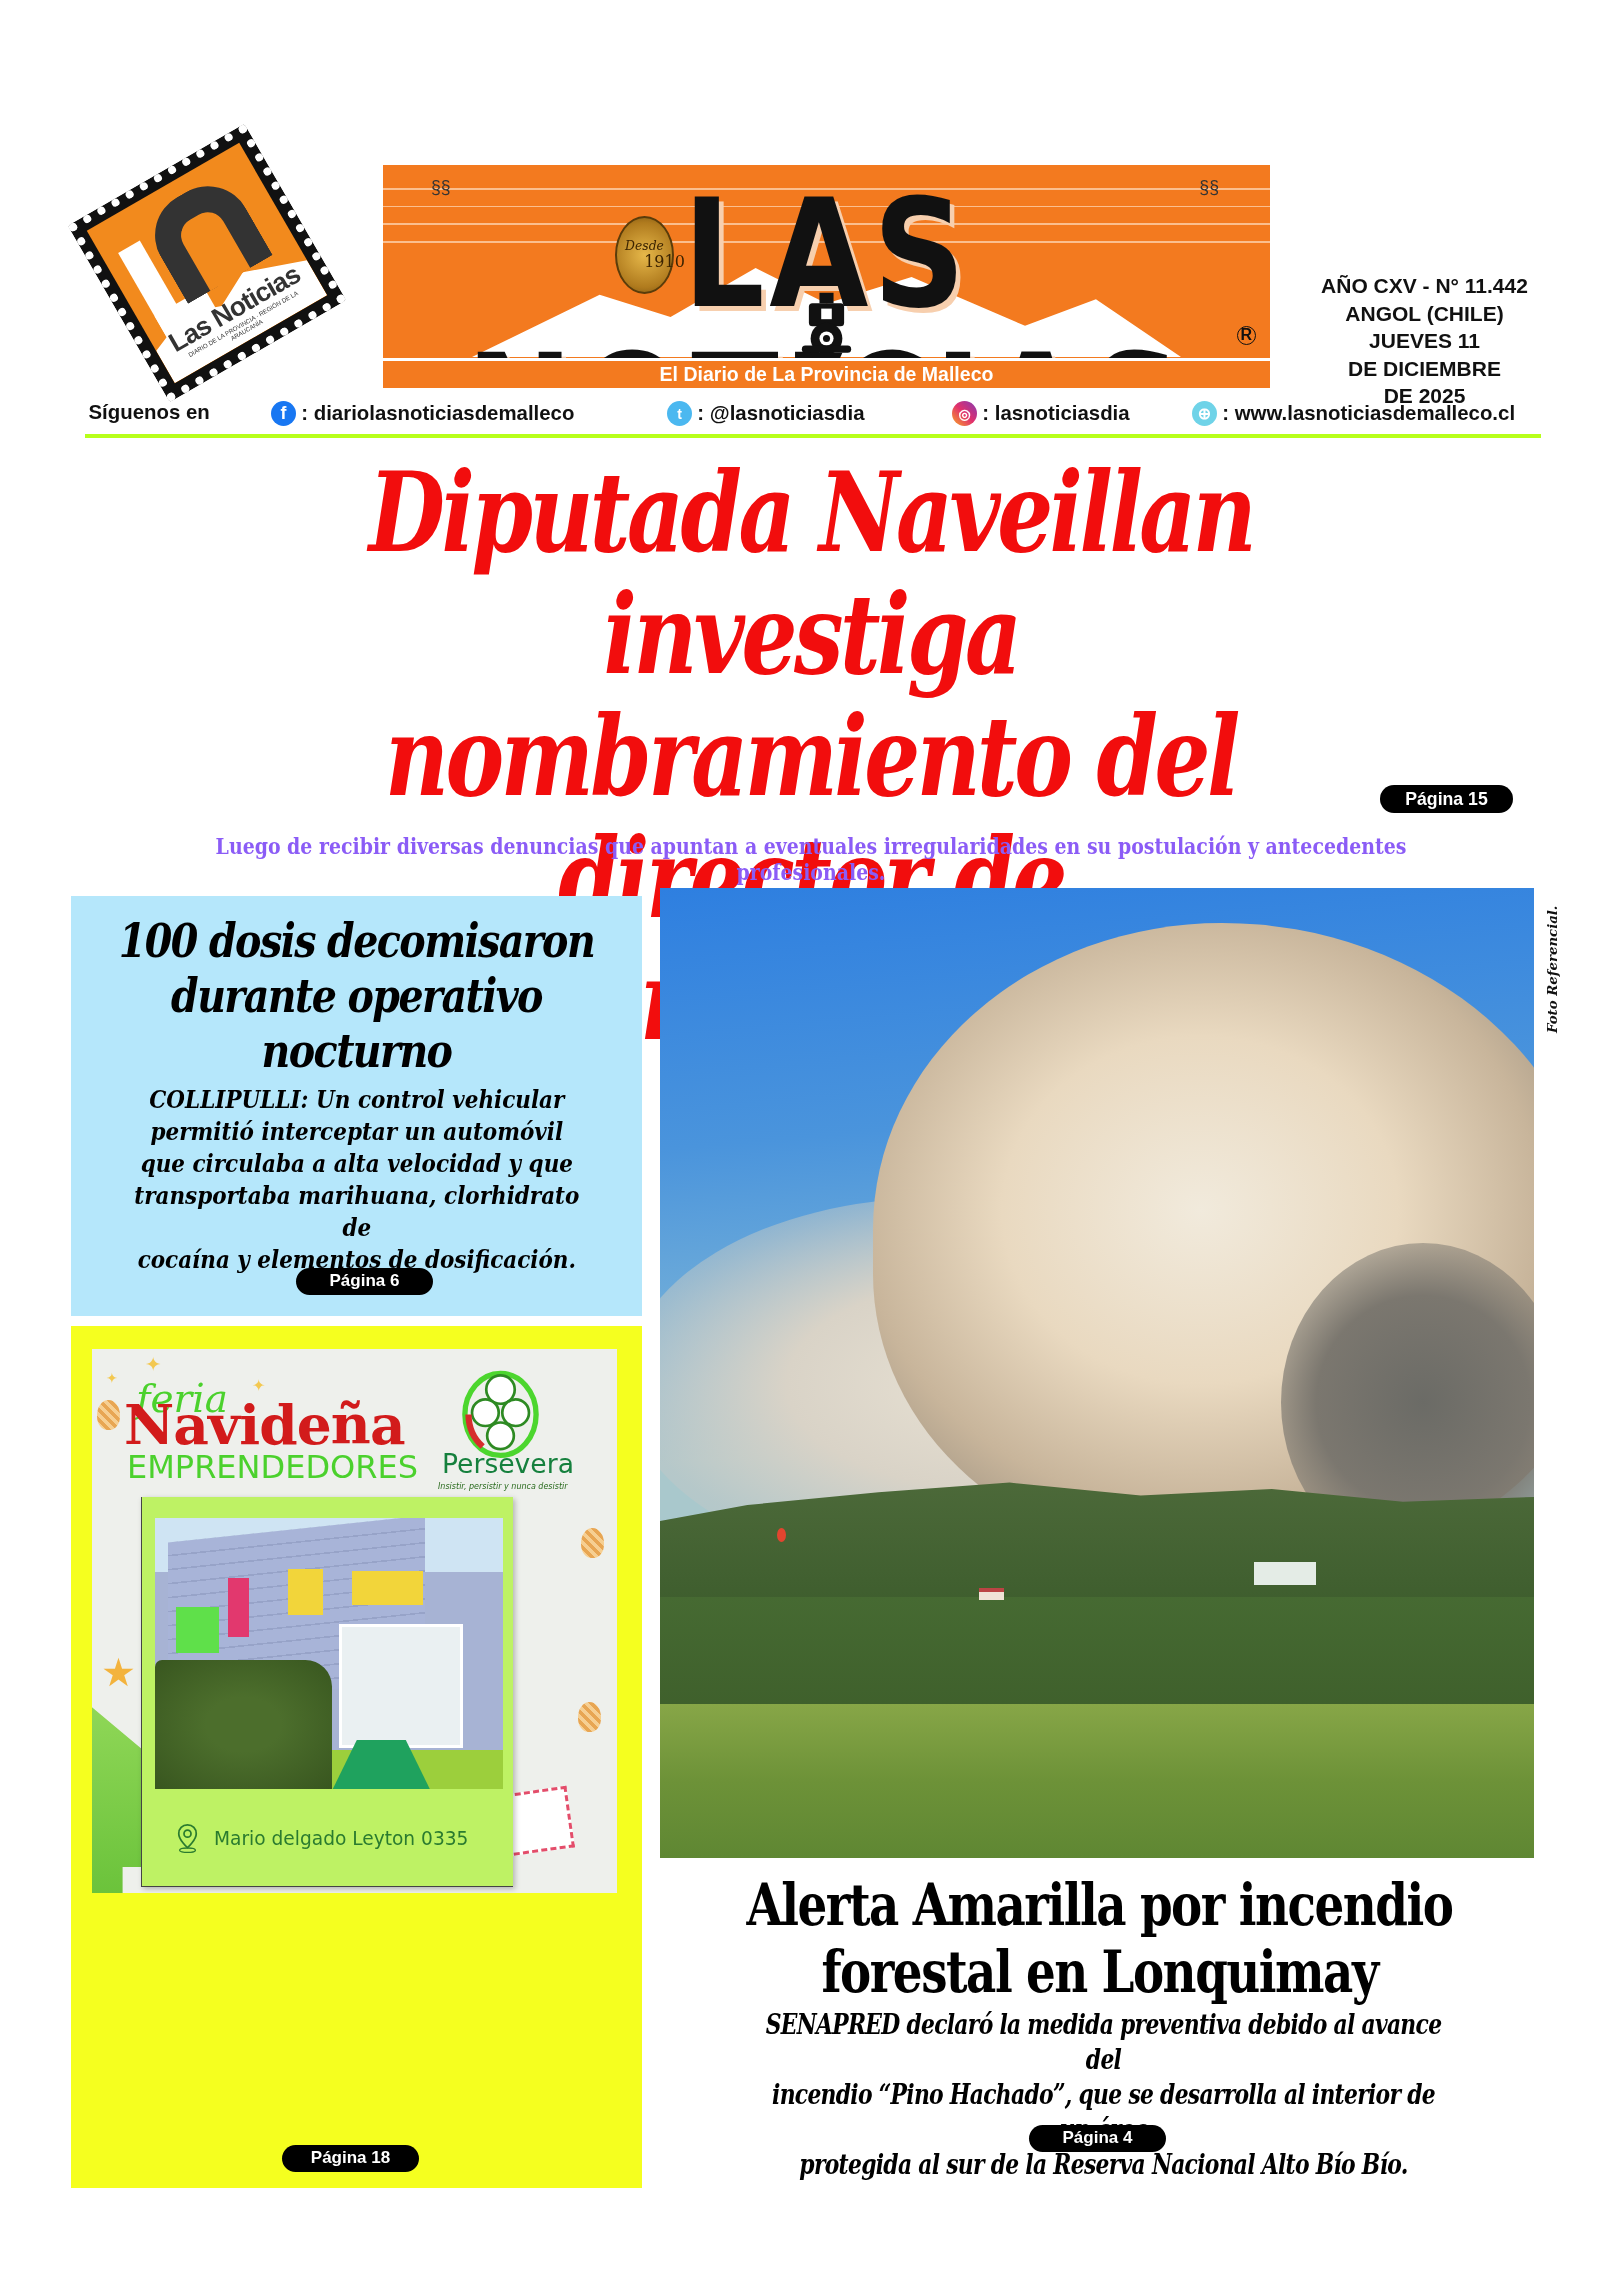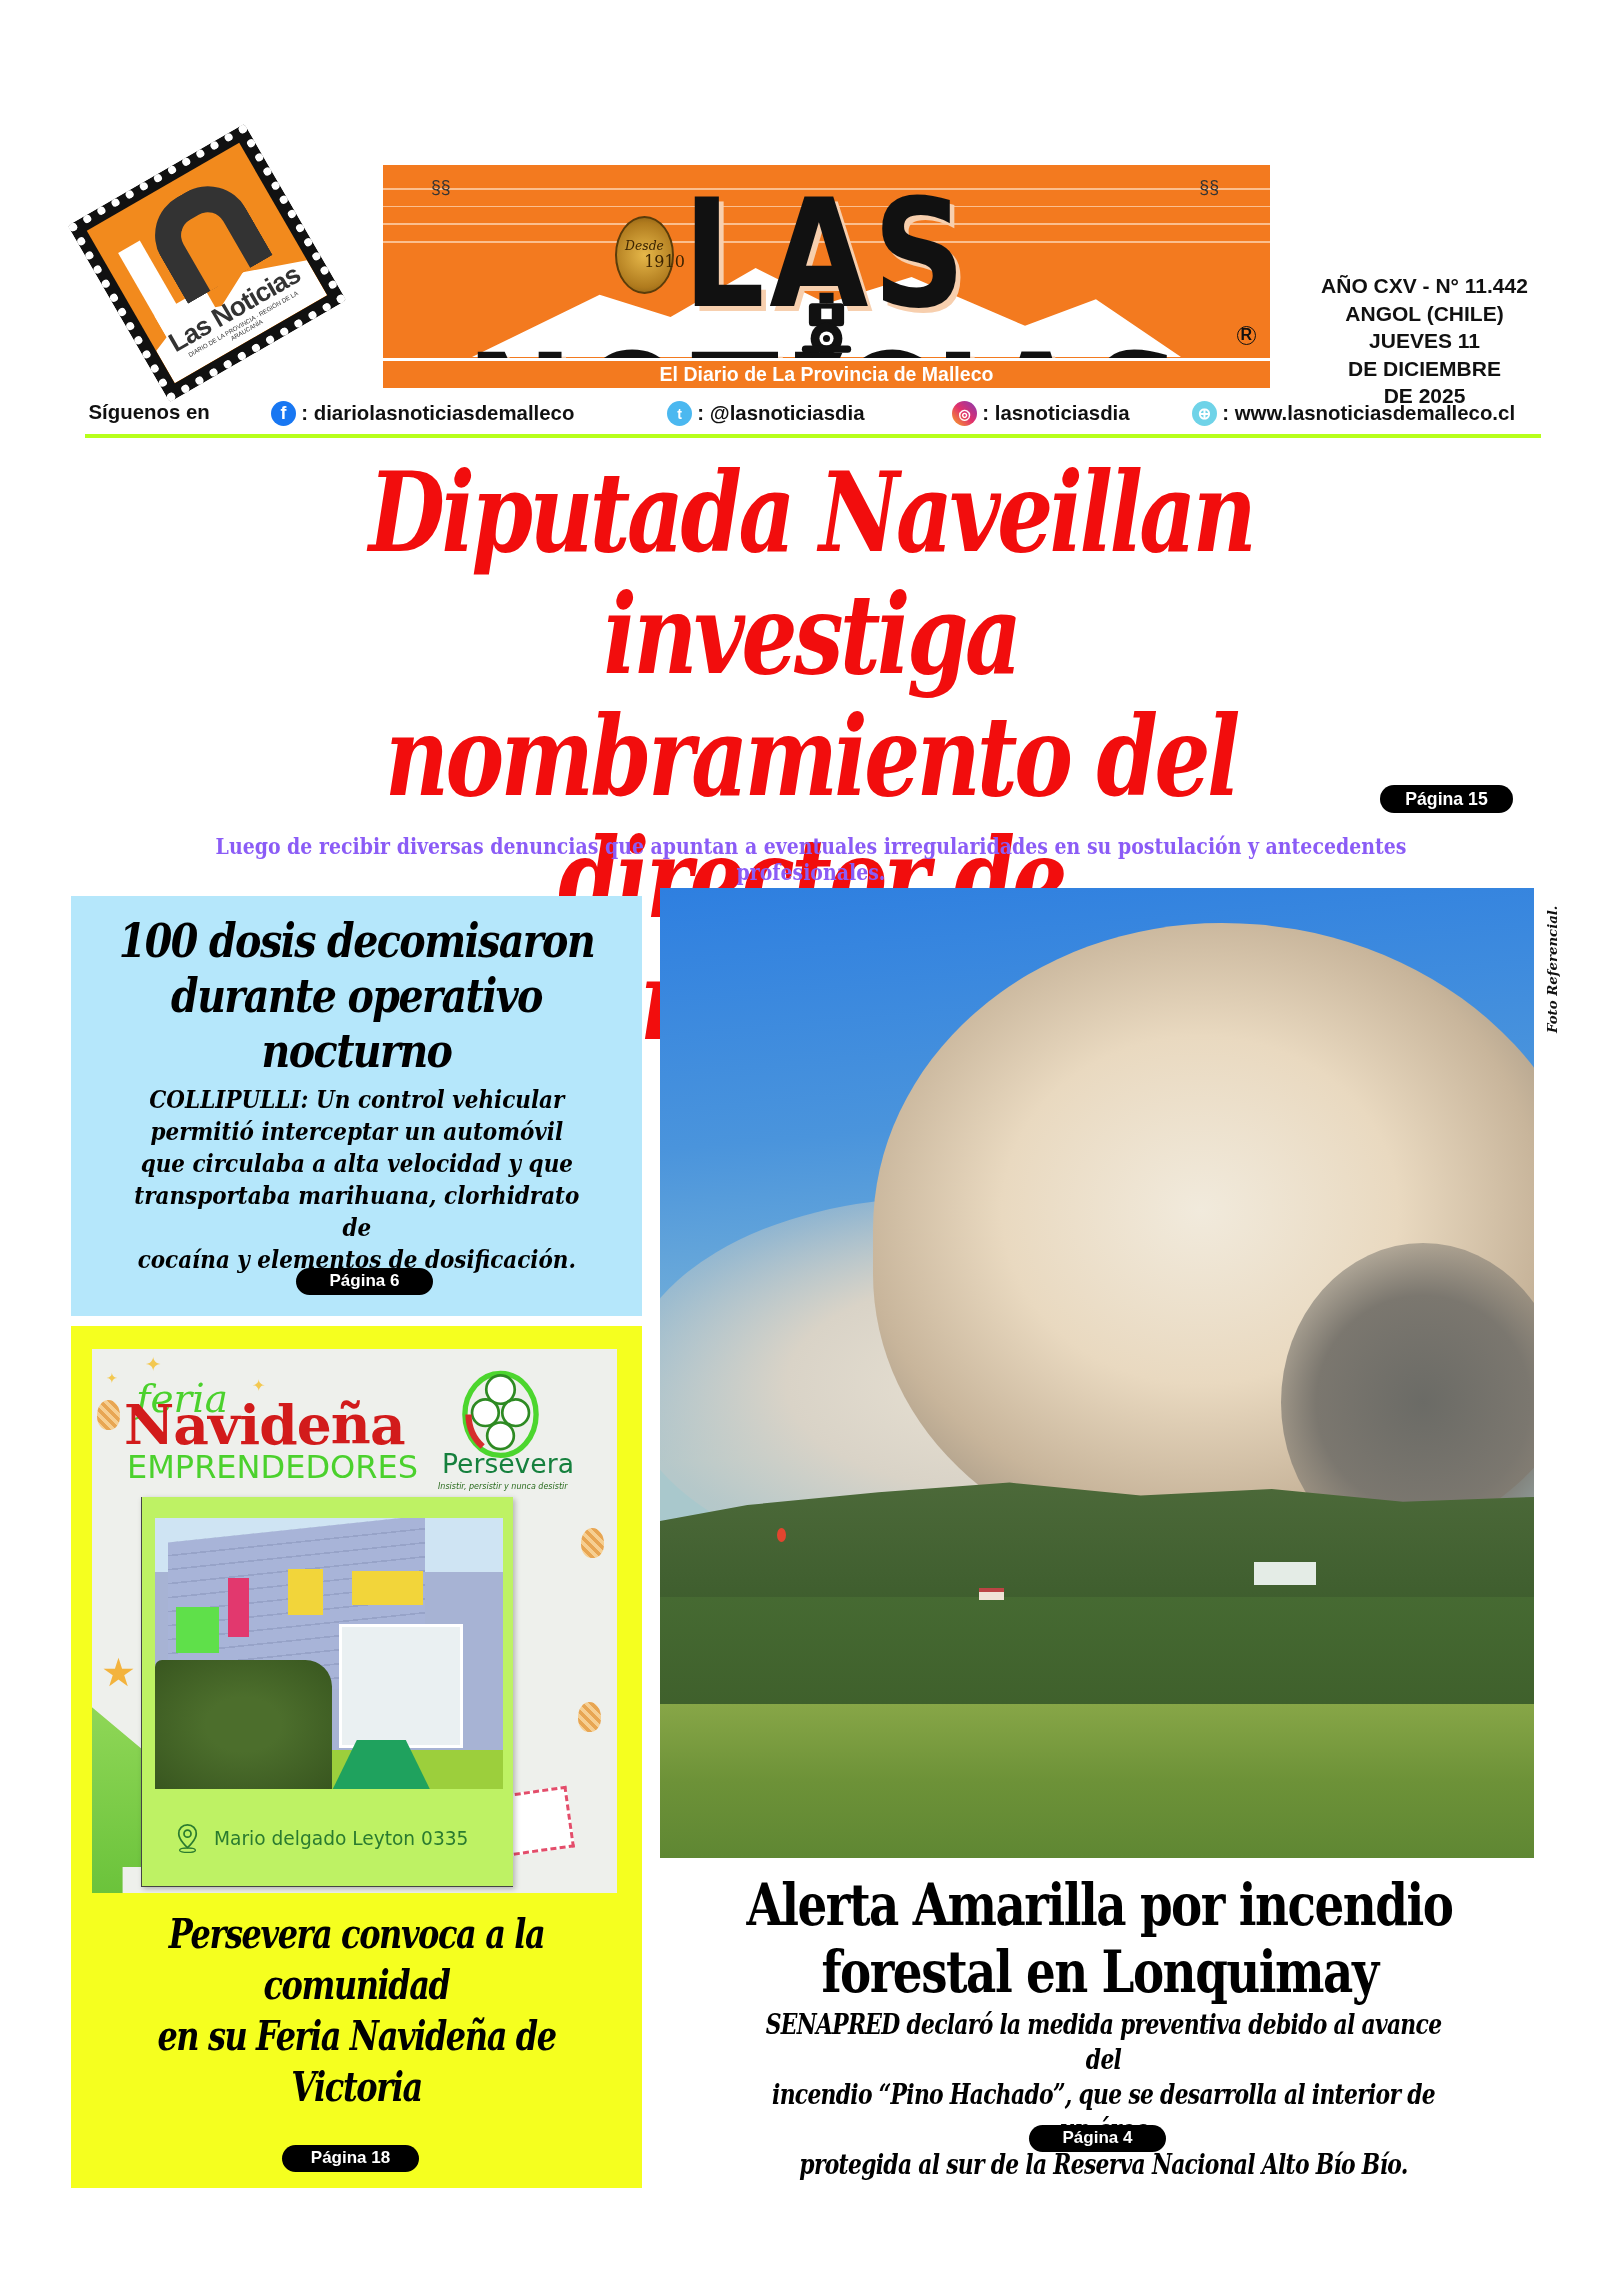--- a/index.html
+++ b/index.html
@@ -264,24 +264,20 @@
       <div class="ad-address">
         <svg width="21" height="30" viewBox="0 0 24 34">
           <path d="M12 2 C6 2 2 6.5 2 12 C2 19 12 28 12 28 C12 28 22 19 22 12 C22 6.5 18 2 12 2 Z" fill="none" stroke="#2a7b2f" stroke-width="2"></path>
           <circle cx="12" cy="12" r="4" fill="none" stroke="#2a7b2f" stroke-width="2"></circle>
           <ellipse cx="12" cy="31" rx="9" ry="2.5" fill="none" stroke="#2a7b2f" stroke-width="1.6"></ellipse>
         </svg>
         <span>Mario delgado Leyton 0335</span>
       </div>
     </div>
   </div>
-  <div class="ad-caption">
-    <span>Persevera convoca a la comunidad</span>
-    <span>en su Feria Navideña de Victoria</span>
-  </div>
   <div class="pill pill-10">Página 18</div>
 </div>
 
 <div class="abs firephoto">
   <div class="fire-smoke2"></div>
   <div class="fire-smoke1"></div>
   <div class="fire-smoke3"></div>
   <div class="fire-forest"></div>
   <div class="fire-trees"></div>
   <div class="fire-front"></div>

